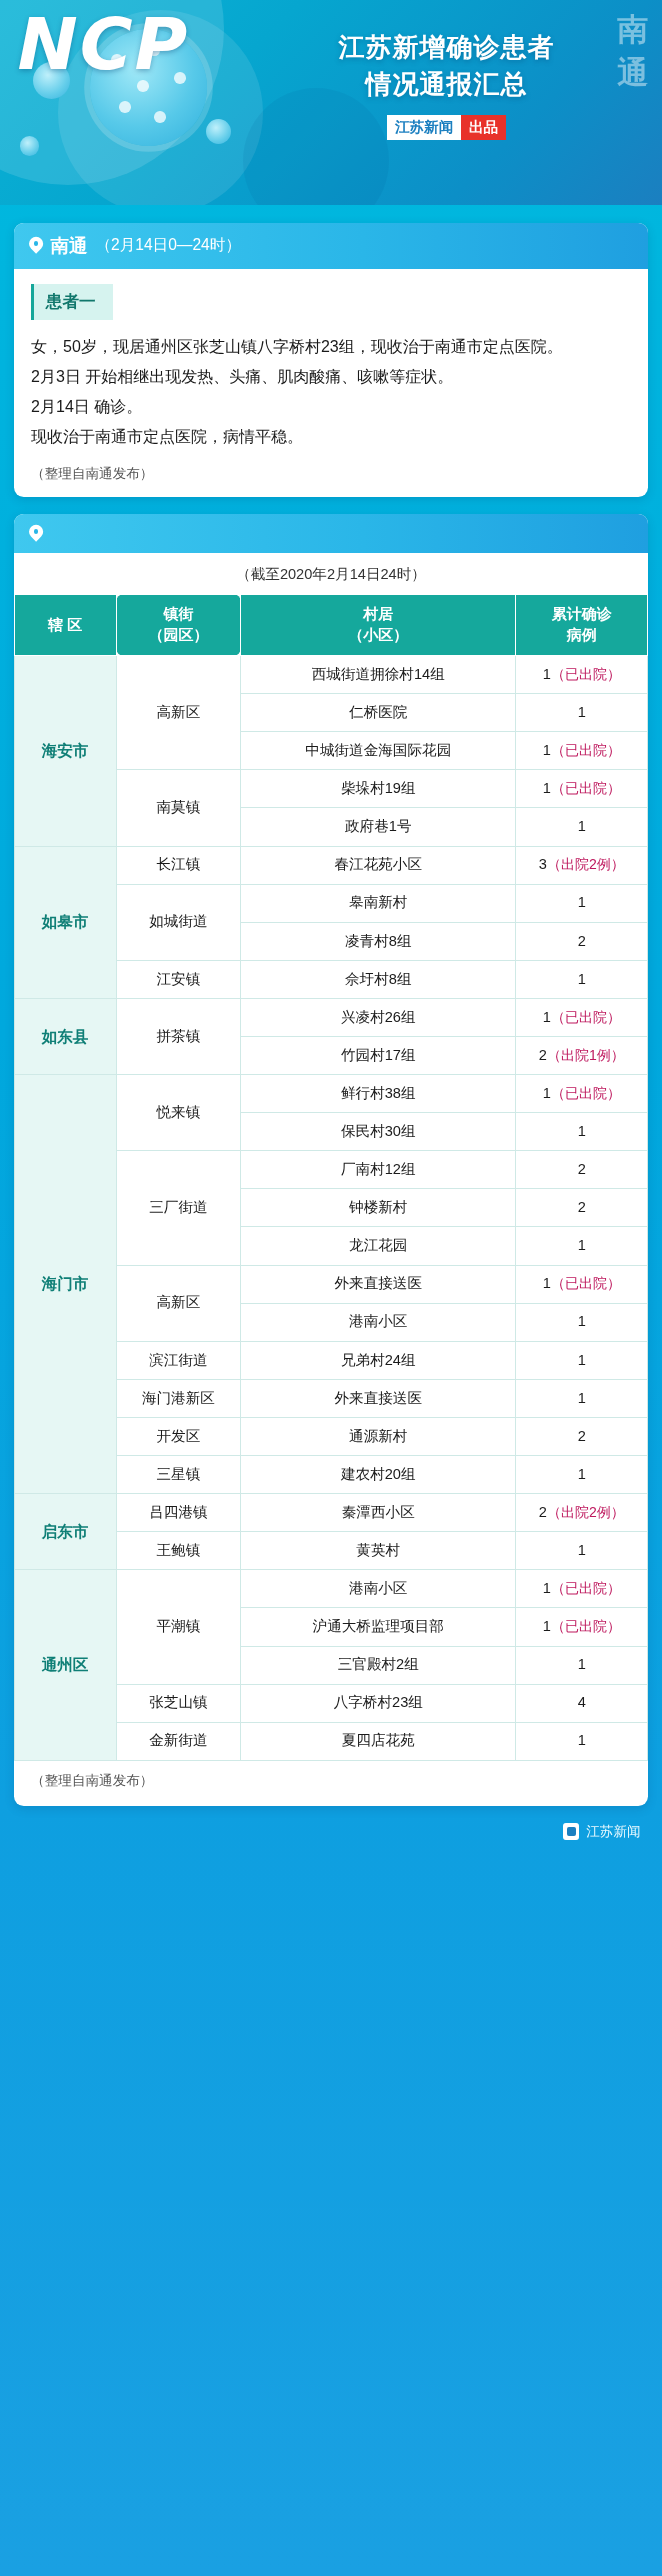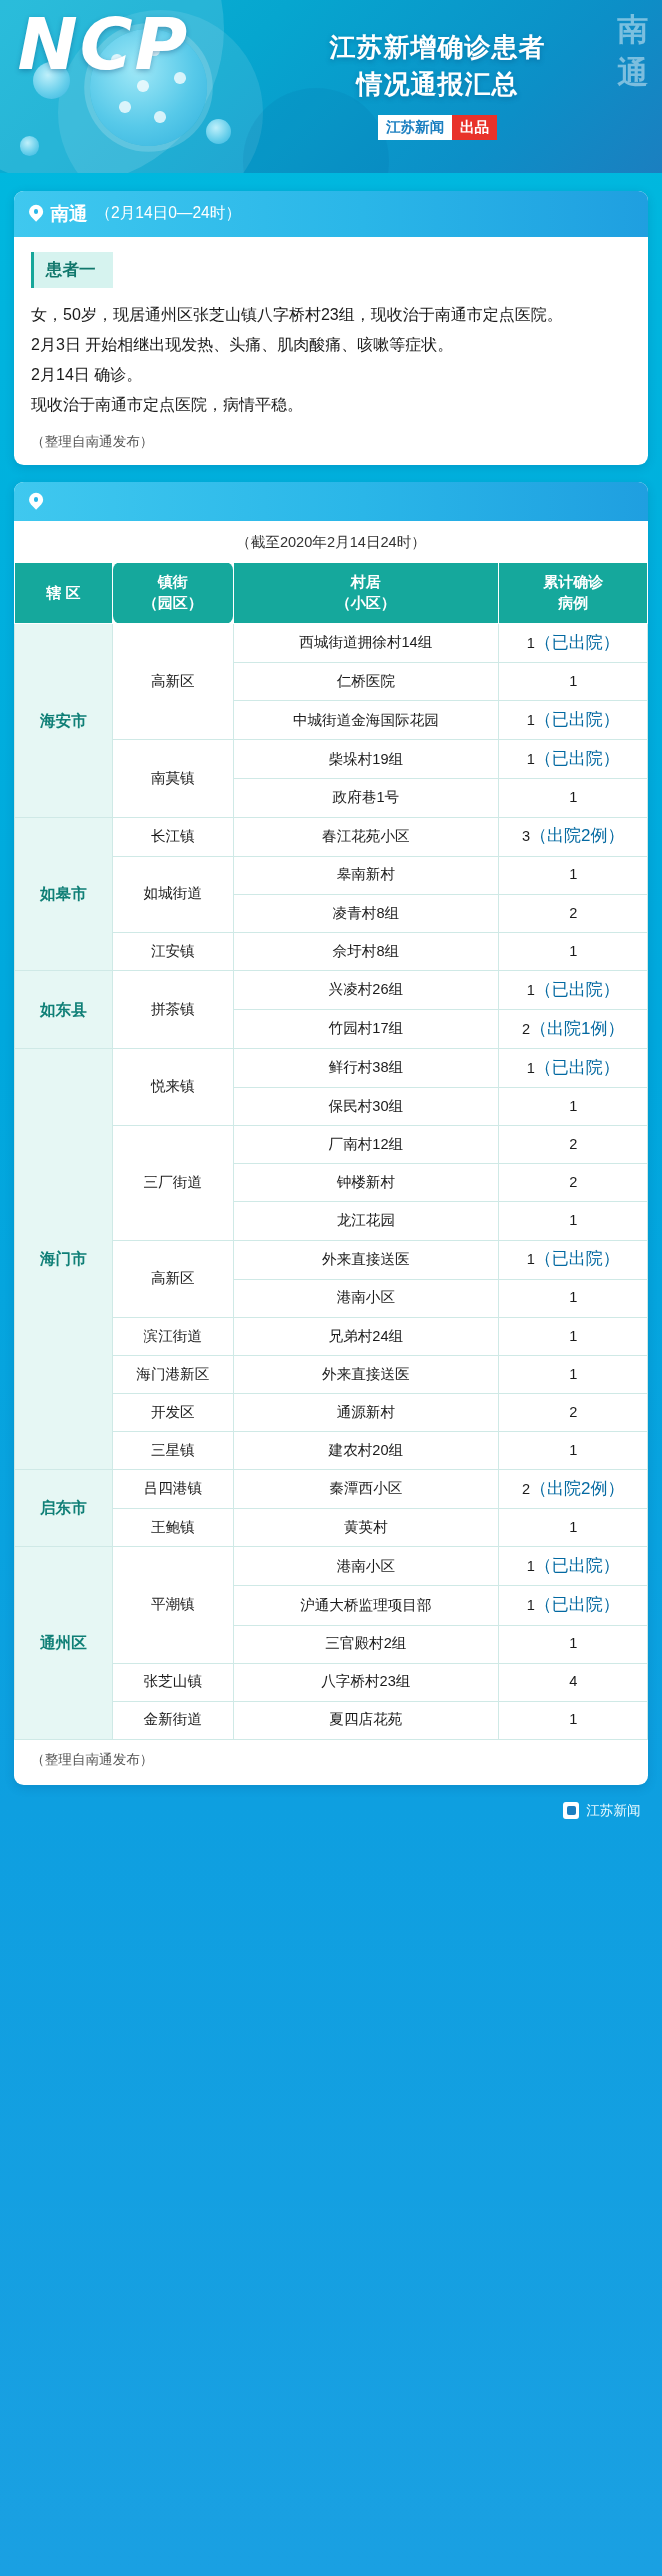--- a/index.html
+++ b/index.html
@@ -12,21 +12,21 @@
     width: 662px;
     min-height: 2576px;
     background: linear-gradient(180deg,#00bcdf 0%, #00b4de 12%, #00a8dd 40%, #0e9fe0 70%, #1aa0e2 100%);
     position: relative;
     overflow: hidden;
   }
 
   
   .header {
     position: relative;
-    height: 173px;
+    height: 205px;
     background: linear-gradient(135deg,#0bb3d6 0%, #06a6cf 35%, #0c8fc7 75%, #1b7fc0 100%);
     overflow: hidden;
   }
   .hdr-blob {
     position: absolute;
     border-radius: 50%;
     background: rgba(255,255,255,0.10);
   }
   .blob1 { width: 312px; height: 312px; left: -88px; top: -127px; background: rgba(255,255,255,0.13); }
   .blob2 { width: 205px; height: 205px; left: 58px; top: 9.7px; background: rgba(255,255,255,0.10); }
@@ -60,21 +60,21 @@
     font-family: "DejaVu Sans", sans-serif;
     font-weight: bold;
     font-size: 72px;
     letter-spacing: 1.9px;
     color: #ffffff;
     text-shadow: 0 1.9px 5.8px rgba(0,60,110,0.35);
     font-style: italic;
   }
   .hdr-right {
     position: absolute;
-    right: 64px; top: 29px;
+    right: 55px; top: 29px;
     text-align: center;
     width: 321px;
   }
   .hdr-title {
     font-size: 26px;
     font-weight: bold;
     color: #ffffff;
     letter-spacing: 1px;
     line-height: 37px;
     text-shadow: 0 1.9px 4.9px rgba(0,60,110,0.35);
@@ -213,21 +213,21 @@
     font-weight: bold;
     color: #0f7f76;
     font-size: 15.6px;
   }
   table.vtbl td.town {
     background: #ffffff;
     color: #1b1b1b;
   }
   table.vtbl td.vil { text-align: center; }
   table.vtbl td.num { white-space: nowrap; font-size: 14.6px; }
-  .note { font-size: 17px; color: #0369a1; }
+  .note { font-size: 14px; color: #be185d; }
   .w-area { width: 76px; }
   .w-town { width: 93px; border-radius: 8px; }
   .w-vil  { width: 205px; }
   .w-num  { width: 93px; }
 
   .card-foot {
     padding: 11.7px 17.5px 15.6px 17.5px;
     font-size: 13.6px;
     color: #555;
   }

